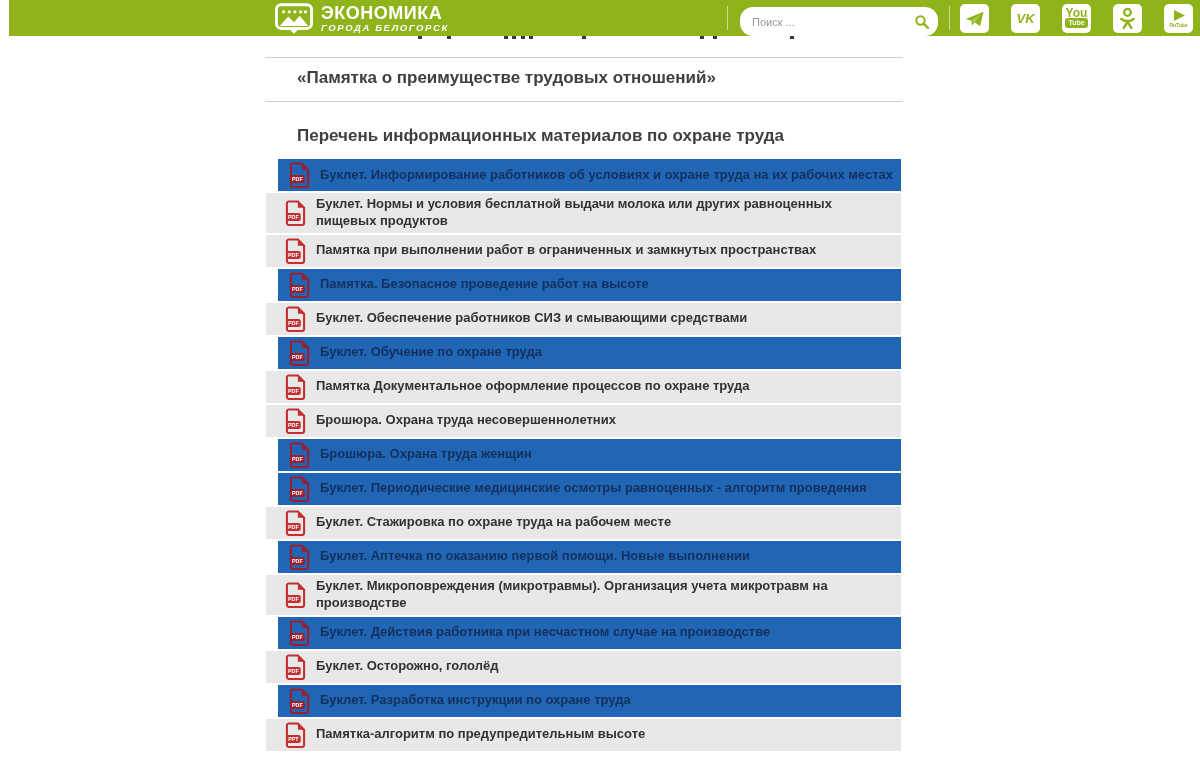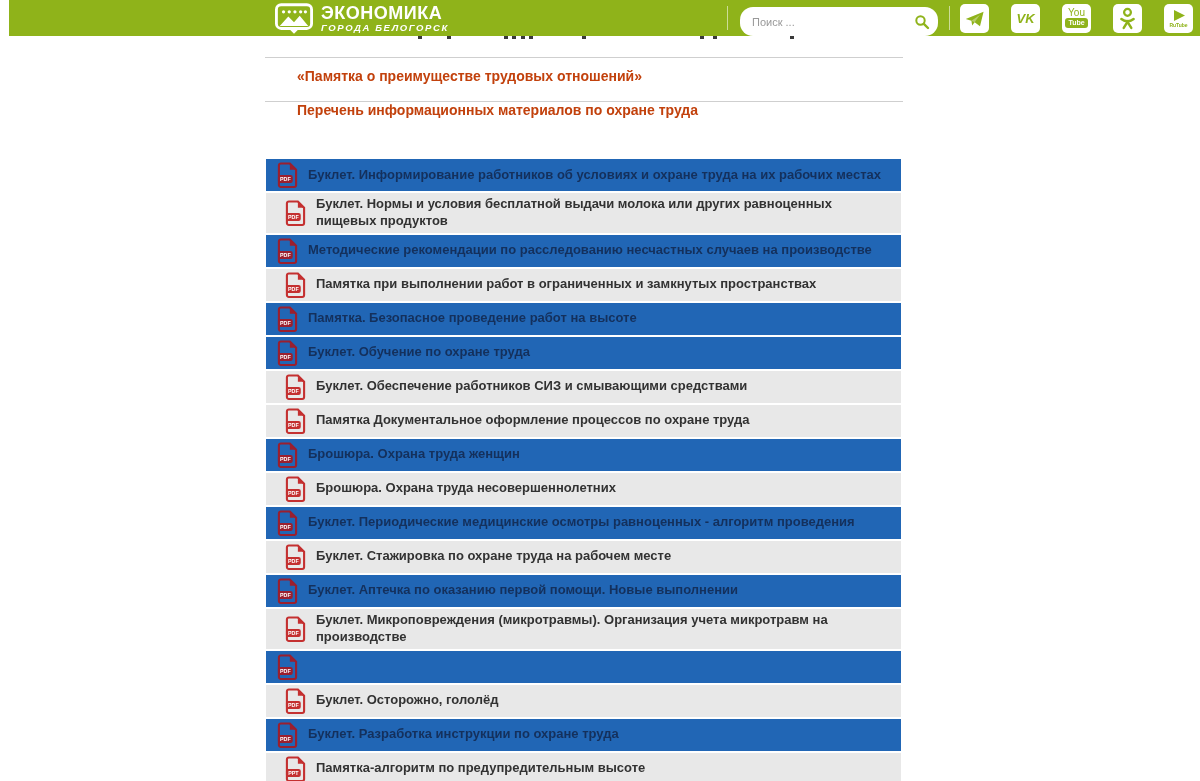--- a/index.html
+++ b/index.html
@@ -22,38 +22,38 @@
                  padding:0 8px 0 12px; }
   .search-pill input { flex:1; border:none; outline:none; font-size:11px; color:#555;
                        font-family:"Liberation Sans",sans-serif; background:transparent; }
   .search-pill input::placeholder { color:#999; }
   .search-icon svg { display:block; }
 
   .social { position:absolute; left:931px; top:4px; display:flex; gap:22px;margin-left:20px; }
   .sbtn { width:29px; height:29px; background:#fff; border-radius:5px; display:flex;
           align-items:center; justify-content:center; flex-direction:column; overflow:hidden; }
   .sbtn .vk-label { color:var(--green); font-weight:bold; font-size:13px; font-style:italic; }
-  .sbtn .yt-top { color:var(--green); font-size:10px; font-weight:normal; line-height:8px; }
+  .sbtn .yt-top { color:var(--green); font-size:12px; font-weight:bold; line-height:8px; }
   .sbtn .yt-bottom { background:var(--green); color:#fff; font-size:7px; font-weight:bold;
                      border-radius:3px; padding:1px 3px; line-height:8px; margin-top:1px; }
   .sbtn .rt-label { color:var(--green); font-size:5px; font-weight:bold; line-height:6px; }
   .sbtn .ya-label { color:#3d4f46; font-weight:bold; font-size:15px; letter-spacing:-2px; }
 
   
   .frag { position:absolute; top:36px; width:4px; height:3px; background:#3a3a3a; }
 
   
   .divider { position:absolute; left:265px; width:638px; height:1px; background:#cfcfcf; }
-  .heading { position:absolute; left:297px; color:#c2410c; font-size:14px; font-weight:bold; }
+  .heading { position:absolute; left:297px; color:#404040; font-size:17px; font-weight:bold; }
 
   .doclist { position:absolute; left:266px; top:159px; width:635px;
              display:flex; flex-direction:column; gap:2px; }
   .docrow { display:flex; align-items:center; min-height:31px; padding:3px 8px 3px 0;
             cursor:pointer; }
-  .docrow.blue { background:var(--blue); color:#14305c; }
+  .docrow.blue { background:var(--blue); color:#14305c;margin-left:12px; }
   .docrow.gray { background:var(--gray); color:#323232;padding-left:8px; }
   .doc-icon { flex:0 0 42px; display:flex; justify-content:center; align-items:center; }
   .docrow.blue .doc-icon { color:#9b1f2e; }
   .docrow.gray .doc-icon { color:#c43030; }
   .doc-label { font-size:13px; font-weight:600; line-height:1.3; }
 </style>
 </head>
 <body>
 
 <div class="stage">
@@ -135,21 +135,21 @@
     <span class="frag" style="left:529px"></span>
     <span class="frag" style="left:582px"></span>
     <span class="frag" style="left:700px"></span>
     <span class="frag" style="left:713px"></span>
     <span class="frag" style="left:790px"></span>
   </div>
 
   <div class="divider" style="top:57px"></div>
   <div class="heading" style="top:68px">«Памятка о преимуществе трудовых отношений»</div>
   <div class="divider" style="top:101px"></div>
-  <div class="heading" style="top:102px">Перечень информационных материалов по охране труда</div>
+  <div class="heading" style="top:126px">Перечень информационных материалов по охране труда</div>
 
   <div class="doclist" id="doclist">
       <div class="docrow blue">
         <span class="doc-icon">
           <svg width="21" height="26" viewBox="0 0 22 27">
             <path d="M4 1.5 h9.5 l6.5 6.5 v16 a2 2 0 0 1 -2 2 h-14 a2 2 0 0 1 -2 -2 v-20.5 a2 2 0 0 1 2 -2 z" fill="none" stroke="currentColor" stroke-width="2.2"></path>
             <path d="M13.5 1.5 l6.5 6.5 h-6.5 z" fill="currentColor"></path>
             <rect x="1" y="13.5" width="15.5" height="8.5" rx="2.2" fill="currentColor"></rect>
             <text x="8.8" y="20.2" font-size="5.6" font-weight="bold" fill="#fff" text-anchor="middle" font-family="Liberation Sans,sans-serif">PDF</text>
           </svg>
@@ -160,31 +160,20 @@
         <span class="doc-icon">
           <svg width="21" height="26" viewBox="0 0 22 27">
             <path d="M4 1.5 h9.5 l6.5 6.5 v16 a2 2 0 0 1 -2 2 h-14 a2 2 0 0 1 -2 -2 v-20.5 a2 2 0 0 1 2 -2 z" fill="none" stroke="currentColor" stroke-width="2.2"></path>
             <path d="M13.5 1.5 l6.5 6.5 h-6.5 z" fill="currentColor"></path>
             <rect x="1" y="13.5" width="15.5" height="8.5" rx="2.2" fill="currentColor"></rect>
             <text x="8.8" y="20.2" font-size="5.6" font-weight="bold" fill="#fff" text-anchor="middle" font-family="Liberation Sans,sans-serif">PDF</text>
           </svg>
         </span>
         <span class="doc-label">Буклет. Нормы и условия бесплатной выдачи молока или других равноценных пищевых продуктов</span>
       </div>
-      <div class="docrow blue">
-        <span class="doc-icon">
-          <svg width="21" height="26" viewBox="0 0 22 27">
-            <path d="M4 1.5 h9.5 l6.5 6.5 v16 a2 2 0 0 1 -2 2 h-14 a2 2 0 0 1 -2 -2 v-20.5 a2 2 0 0 1 2 -2 z" fill="none" stroke="currentColor" stroke-width="2.2"></path>
-            <path d="M13.5 1.5 l6.5 6.5 h-6.5 z" fill="currentColor"></path>
-            <rect x="1" y="13.5" width="15.5" height="8.5" rx="2.2" fill="currentColor"></rect>
-            <text x="8.8" y="20.2" font-size="5.6" font-weight="bold" fill="#fff" text-anchor="middle" font-family="Liberation Sans,sans-serif">PDF</text>
-          </svg>
-        </span>
-        <span class="doc-label">Методические рекомендации по расследованию несчастных случаев на производстве</span>
-      </div>
       <div class="docrow gray">
         <span class="doc-icon">
           <svg width="21" height="26" viewBox="0 0 22 27">
             <path d="M4 1.5 h9.5 l6.5 6.5 v16 a2 2 0 0 1 -2 2 h-14 a2 2 0 0 1 -2 -2 v-20.5 a2 2 0 0 1 2 -2 z" fill="none" stroke="currentColor" stroke-width="2.2"></path>
             <path d="M13.5 1.5 l6.5 6.5 h-6.5 z" fill="currentColor"></path>
             <rect x="1" y="13.5" width="15.5" height="8.5" rx="2.2" fill="currentColor"></rect>
             <text x="8.8" y="20.2" font-size="5.6" font-weight="bold" fill="#fff" text-anchor="middle" font-family="Liberation Sans,sans-serif">PDF</text>
           </svg>
         </span>
         <span class="doc-label">Памятка при выполнении работ в ограниченных и замкнутых пространствах</span>
@@ -193,75 +182,75 @@
         <span class="doc-icon">
           <svg width="21" height="26" viewBox="0 0 22 27">
             <path d="M4 1.5 h9.5 l6.5 6.5 v16 a2 2 0 0 1 -2 2 h-14 a2 2 0 0 1 -2 -2 v-20.5 a2 2 0 0 1 2 -2 z" fill="none" stroke="currentColor" stroke-width="2.2"></path>
             <path d="M13.5 1.5 l6.5 6.5 h-6.5 z" fill="currentColor"></path>
             <rect x="1" y="13.5" width="15.5" height="8.5" rx="2.2" fill="currentColor"></rect>
             <text x="8.8" y="20.2" font-size="5.6" font-weight="bold" fill="#fff" text-anchor="middle" font-family="Liberation Sans,sans-serif">PDF</text>
           </svg>
         </span>
         <span class="doc-label">Памятка. Безопасное проведение работ на высоте</span>
       </div>
+      <div class="docrow gray">
+        <span class="doc-icon">
+          <svg width="21" height="26" viewBox="0 0 22 27">
+            <path d="M4 1.5 h9.5 l6.5 6.5 v16 a2 2 0 0 1 -2 2 h-14 a2 2 0 0 1 -2 -2 v-20.5 a2 2 0 0 1 2 -2 z" fill="none" stroke="currentColor" stroke-width="2.2"></path>
+            <path d="M13.5 1.5 l6.5 6.5 h-6.5 z" fill="currentColor"></path>
+            <rect x="1" y="13.5" width="15.5" height="8.5" rx="2.2" fill="currentColor"></rect>
+            <text x="8.8" y="20.2" font-size="5.6" font-weight="bold" fill="#fff" text-anchor="middle" font-family="Liberation Sans,sans-serif">PDF</text>
+          </svg>
+        </span>
+        <span class="doc-label">Буклет. Обеспечение работников СИЗ и смывающими средствами</span>
+      </div>
       <div class="docrow blue">
         <span class="doc-icon">
           <svg width="21" height="26" viewBox="0 0 22 27">
             <path d="M4 1.5 h9.5 l6.5 6.5 v16 a2 2 0 0 1 -2 2 h-14 a2 2 0 0 1 -2 -2 v-20.5 a2 2 0 0 1 2 -2 z" fill="none" stroke="currentColor" stroke-width="2.2"></path>
             <path d="M13.5 1.5 l6.5 6.5 h-6.5 z" fill="currentColor"></path>
             <rect x="1" y="13.5" width="15.5" height="8.5" rx="2.2" fill="currentColor"></rect>
             <text x="8.8" y="20.2" font-size="5.6" font-weight="bold" fill="#fff" text-anchor="middle" font-family="Liberation Sans,sans-serif">PDF</text>
           </svg>
         </span>
         <span class="doc-label">Буклет. Обучение по охране труда</span>
       </div>
       <div class="docrow gray">
         <span class="doc-icon">
           <svg width="21" height="26" viewBox="0 0 22 27">
             <path d="M4 1.5 h9.5 l6.5 6.5 v16 a2 2 0 0 1 -2 2 h-14 a2 2 0 0 1 -2 -2 v-20.5 a2 2 0 0 1 2 -2 z" fill="none" stroke="currentColor" stroke-width="2.2"></path>
             <path d="M13.5 1.5 l6.5 6.5 h-6.5 z" fill="currentColor"></path>
             <rect x="1" y="13.5" width="15.5" height="8.5" rx="2.2" fill="currentColor"></rect>
             <text x="8.8" y="20.2" font-size="5.6" font-weight="bold" fill="#fff" text-anchor="middle" font-family="Liberation Sans,sans-serif">PDF</text>
           </svg>
         </span>
-        <span class="doc-label">Буклет. Обеспечение работников СИЗ и смывающими средствами</span>
-      </div>
-      <div class="docrow gray">
-        <span class="doc-icon">
-          <svg width="21" height="26" viewBox="0 0 22 27">
-            <path d="M4 1.5 h9.5 l6.5 6.5 v16 a2 2 0 0 1 -2 2 h-14 a2 2 0 0 1 -2 -2 v-20.5 a2 2 0 0 1 2 -2 z" fill="none" stroke="currentColor" stroke-width="2.2"></path>
-            <path d="M13.5 1.5 l6.5 6.5 h-6.5 z" fill="currentColor"></path>
-            <rect x="1" y="13.5" width="15.5" height="8.5" rx="2.2" fill="currentColor"></rect>
-            <text x="8.8" y="20.2" font-size="5.6" font-weight="bold" fill="#fff" text-anchor="middle" font-family="Liberation Sans,sans-serif">PDF</text>
-          </svg>
-        </span>
         <span class="doc-label">Памятка Документальное оформление процессов по охране труда</span>
       </div>
+      <div class="docrow gray">
+        <span class="doc-icon">
+          <svg width="21" height="26" viewBox="0 0 22 27">
+            <path d="M4 1.5 h9.5 l6.5 6.5 v16 a2 2 0 0 1 -2 2 h-14 a2 2 0 0 1 -2 -2 v-20.5 a2 2 0 0 1 2 -2 z" fill="none" stroke="currentColor" stroke-width="2.2"></path>
+            <path d="M13.5 1.5 l6.5 6.5 h-6.5 z" fill="currentColor"></path>
+            <rect x="1" y="13.5" width="15.5" height="8.5" rx="2.2" fill="currentColor"></rect>
+            <text x="8.8" y="20.2" font-size="5.6" font-weight="bold" fill="#fff" text-anchor="middle" font-family="Liberation Sans,sans-serif">PDF</text>
+          </svg>
+        </span>
+        <span class="doc-label">Брошюра. Охрана труда несовершеннолетних</span>
+      </div>
       <div class="docrow blue">
         <span class="doc-icon">
           <svg width="21" height="26" viewBox="0 0 22 27">
             <path d="M4 1.5 h9.5 l6.5 6.5 v16 a2 2 0 0 1 -2 2 h-14 a2 2 0 0 1 -2 -2 v-20.5 a2 2 0 0 1 2 -2 z" fill="none" stroke="currentColor" stroke-width="2.2"></path>
             <path d="M13.5 1.5 l6.5 6.5 h-6.5 z" fill="currentColor"></path>
             <rect x="1" y="13.5" width="15.5" height="8.5" rx="2.2" fill="currentColor"></rect>
             <text x="8.8" y="20.2" font-size="5.6" font-weight="bold" fill="#fff" text-anchor="middle" font-family="Liberation Sans,sans-serif">PDF</text>
           </svg>
         </span>
         <span class="doc-label">Брошюра. Охрана труда женщин</span>
       </div>
-      <div class="docrow gray">
-        <span class="doc-icon">
-          <svg width="21" height="26" viewBox="0 0 22 27">
-            <path d="M4 1.5 h9.5 l6.5 6.5 v16 a2 2 0 0 1 -2 2 h-14 a2 2 0 0 1 -2 -2 v-20.5 a2 2 0 0 1 2 -2 z" fill="none" stroke="currentColor" stroke-width="2.2"></path>
-            <path d="M13.5 1.5 l6.5 6.5 h-6.5 z" fill="currentColor"></path>
-            <rect x="1" y="13.5" width="15.5" height="8.5" rx="2.2" fill="currentColor"></rect>
-            <text x="8.8" y="20.2" font-size="5.6" font-weight="bold" fill="#fff" text-anchor="middle" font-family="Liberation Sans,sans-serif">PDF</text>
-          </svg>
-        </span>
-        <span class="doc-label">Брошюра. Охрана труда несовершеннолетних</span>
-      </div>
       <div class="docrow blue">
         <span class="doc-icon">
           <svg width="21" height="26" viewBox="0 0 22 27">
             <path d="M4 1.5 h9.5 l6.5 6.5 v16 a2 2 0 0 1 -2 2 h-14 a2 2 0 0 1 -2 -2 v-20.5 a2 2 0 0 1 2 -2 z" fill="none" stroke="currentColor" stroke-width="2.2"></path>
             <path d="M13.5 1.5 l6.5 6.5 h-6.5 z" fill="currentColor"></path>
             <rect x="1" y="13.5" width="15.5" height="8.5" rx="2.2" fill="currentColor"></rect>
             <text x="8.8" y="20.2" font-size="5.6" font-weight="bold" fill="#fff" text-anchor="middle" font-family="Liberation Sans,sans-serif">PDF</text>
           </svg>
         </span>
         <span class="doc-label">Буклет. Периодические медицинские осмотры равноценных - алгоритм проведения</span>
@@ -301,20 +290,21 @@
       </div>
       <div class="docrow blue">
         <span class="doc-icon">
           <svg width="21" height="26" viewBox="0 0 22 27">
             <path d="M4 1.5 h9.5 l6.5 6.5 v16 a2 2 0 0 1 -2 2 h-14 a2 2 0 0 1 -2 -2 v-20.5 a2 2 0 0 1 2 -2 z" fill="none" stroke="currentColor" stroke-width="2.2"></path>
             <path d="M13.5 1.5 l6.5 6.5 h-6.5 z" fill="currentColor"></path>
             <rect x="1" y="13.5" width="15.5" height="8.5" rx="2.2" fill="currentColor"></rect>
             <text x="8.8" y="20.2" font-size="5.6" font-weight="bold" fill="#fff" text-anchor="middle" font-family="Liberation Sans,sans-serif">PDF</text>
           </svg>
         </span>
+        <span class="doc-label">Буклет. Действия работника при несчастном случае на производстве</span>
       </div>
       <div class="docrow gray">
         <span class="doc-icon">
           <svg width="21" height="26" viewBox="0 0 22 27">
             <path d="M4 1.5 h9.5 l6.5 6.5 v16 a2 2 0 0 1 -2 2 h-14 a2 2 0 0 1 -2 -2 v-20.5 a2 2 0 0 1 2 -2 z" fill="none" stroke="currentColor" stroke-width="2.2"></path>
             <path d="M13.5 1.5 l6.5 6.5 h-6.5 z" fill="currentColor"></path>
             <rect x="1" y="13.5" width="15.5" height="8.5" rx="2.2" fill="currentColor"></rect>
             <text x="8.8" y="20.2" font-size="5.6" font-weight="bold" fill="#fff" text-anchor="middle" font-family="Liberation Sans,sans-serif">PDF</text>
           </svg>
         </span>

